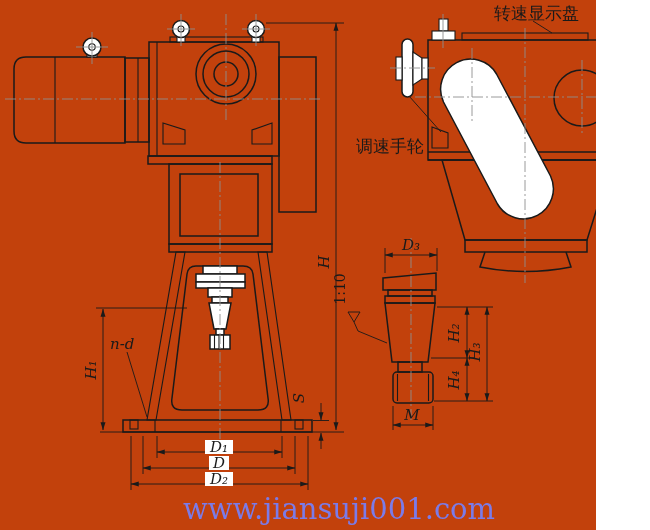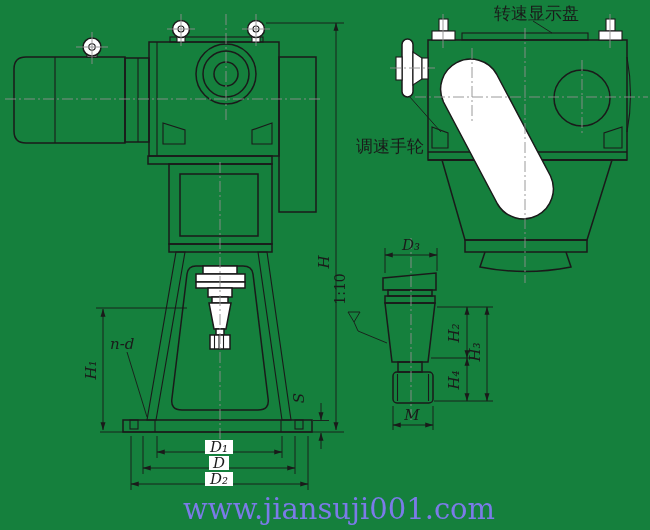--- a/index.html
+++ b/index.html
@@ -1,16 +1,16 @@
 <!DOCTYPE html>
 <html><head>
 <meta charset="utf-8">
 <style>
   html,body{margin:0;padding:0;background:#fff;}
-  .stage{position:relative;width:650px;height:530px;background:#15803d;overflow:hidden;
+  .stage{position:relative;width:596px;height:530px;background:#c2410c;overflow:hidden;
          font-family:"DejaVu Serif",serif;}
   svg{position:absolute;left:0;top:0;}
   .ol{stroke:#1a1a1a;stroke-width:1.5;fill:none;}          
   .ol2{stroke:#1a1a1a;stroke-width:1.1;fill:none;}         
   .thin{stroke:#1a1a1a;stroke-width:0.9;fill:none;}        
   .cl{stroke:#8f8f8f;stroke-width:0.9;fill:none;stroke-dasharray:11 3 2 3;} 
   .clx{stroke:#8f8f8f;stroke-width:0.9;fill:none;}         
   .wfill{fill:#ffffff;}
   .dimtxt{font-family:"DejaVu Serif",serif;font-style:italic;font-size:15px;fill:#1a1a1a;}
   .uptxt{font-family:"DejaVu Serif",serif;font-size:14px;fill:#1a1a1a;}

